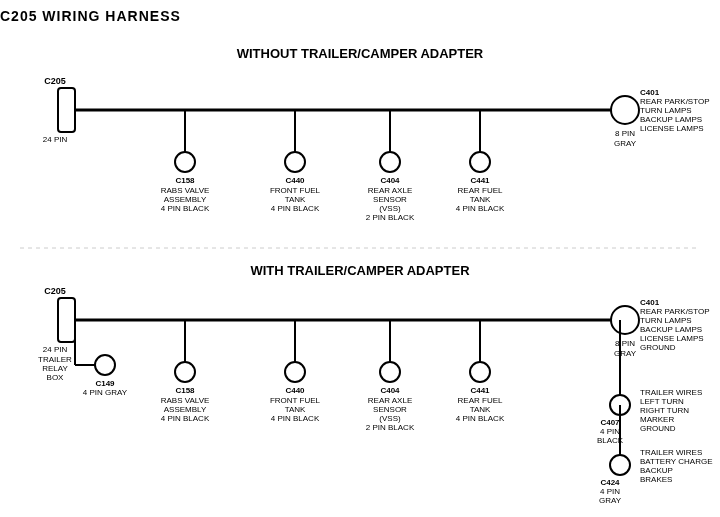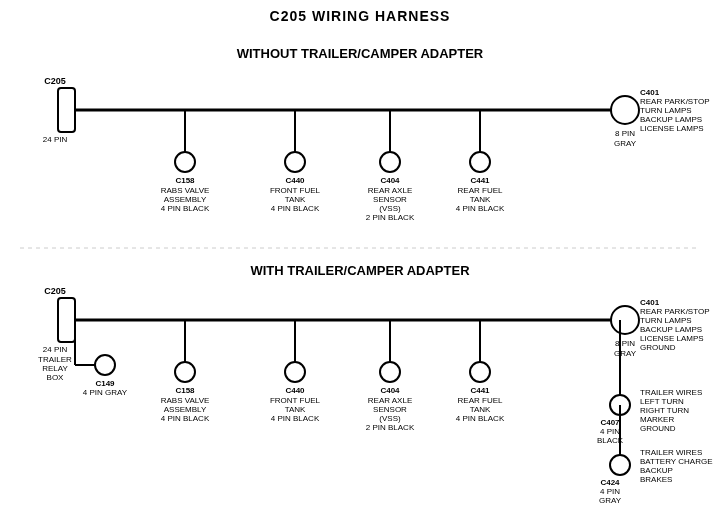--- a/index.html
+++ b/index.html
@@ -11,21 +11,21 @@
       overflow: hidden;
       position: relative;
     }
     .diagram-container {
       width: 720px;
       height: 517px;
       position: relative;
       background: #fff;
     }
     .main-title {
-      text-align: center;
+      text-align: left;
       font-size: 14px;
       font-weight: bold;
       padding-top: 8px;
       letter-spacing: 1px;
     }
     svg {
       position: absolute;
       top: 0;
       left: 0;
       width: 720px;

